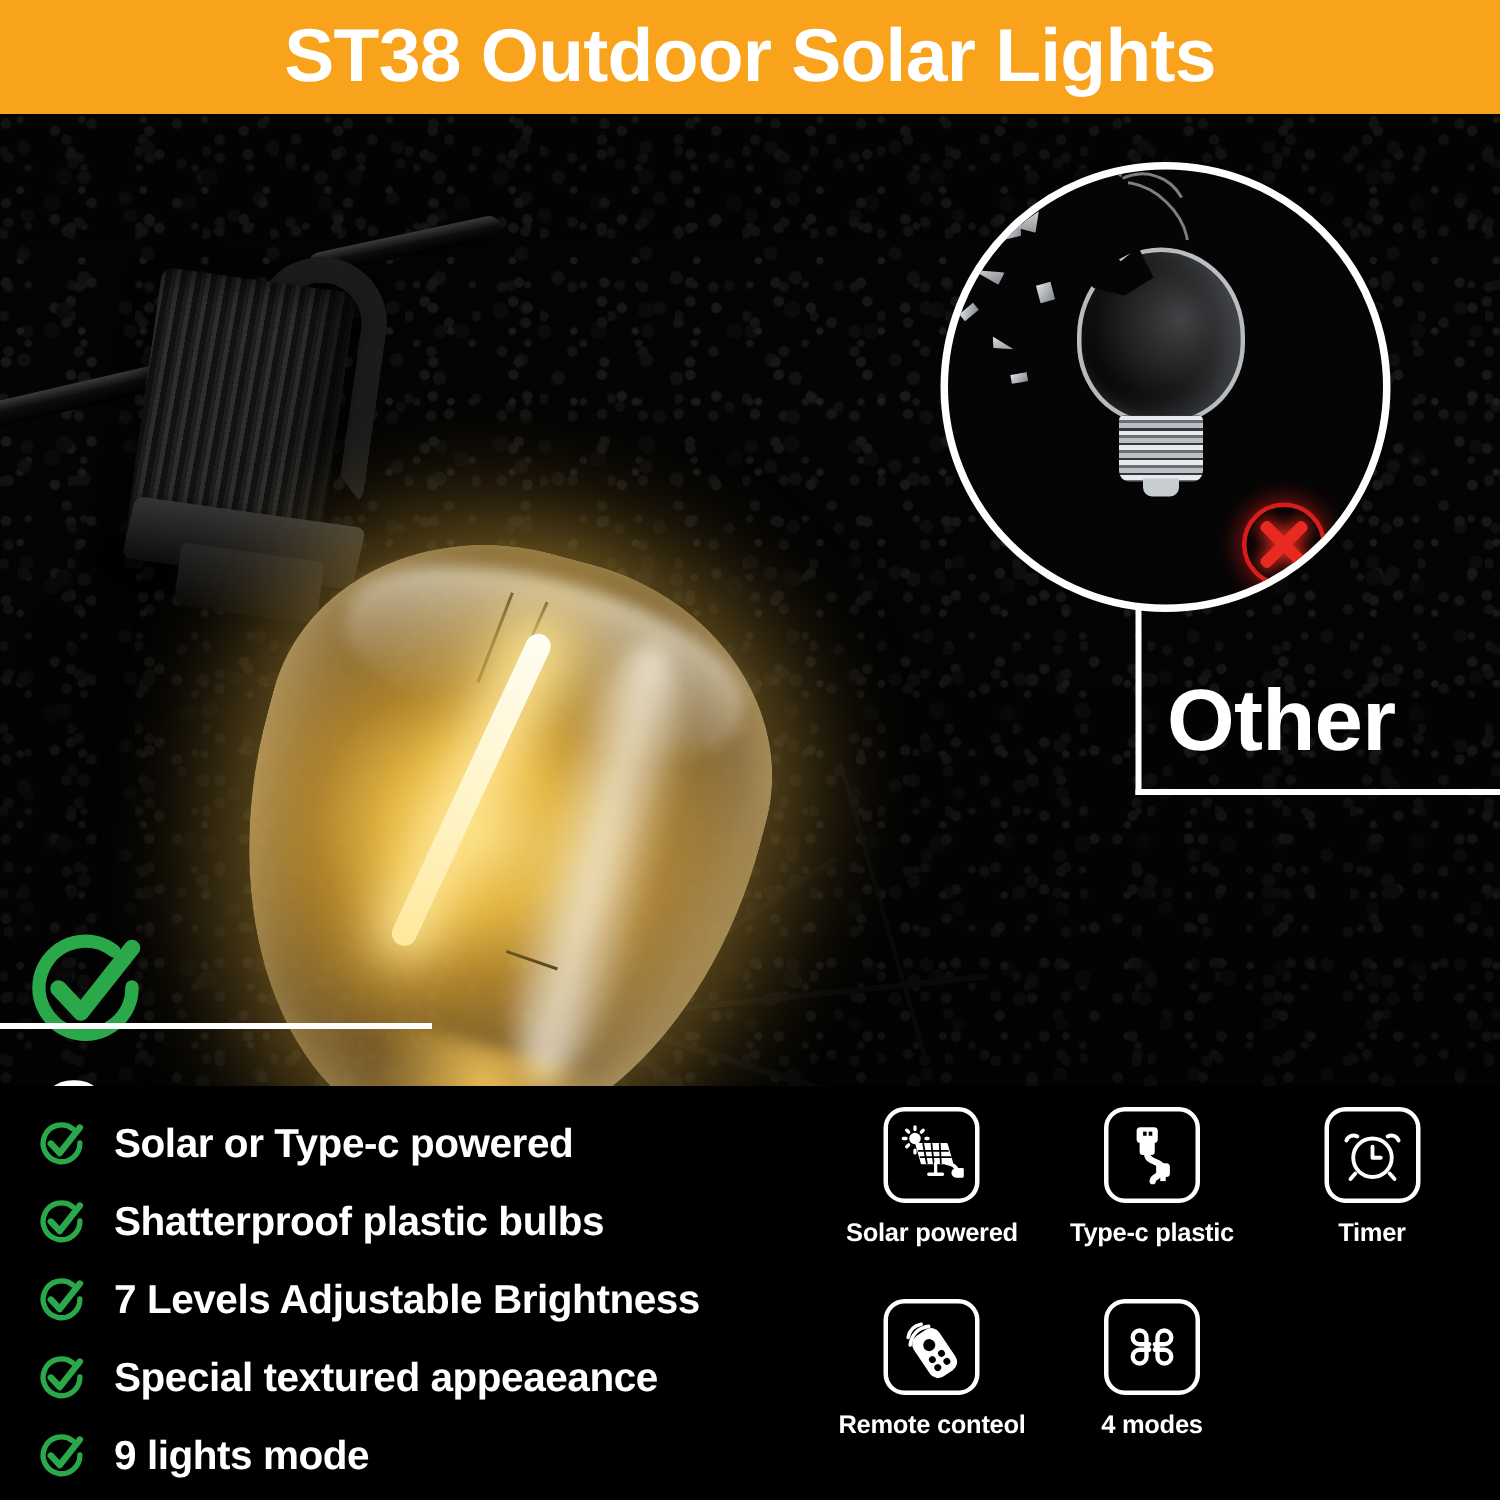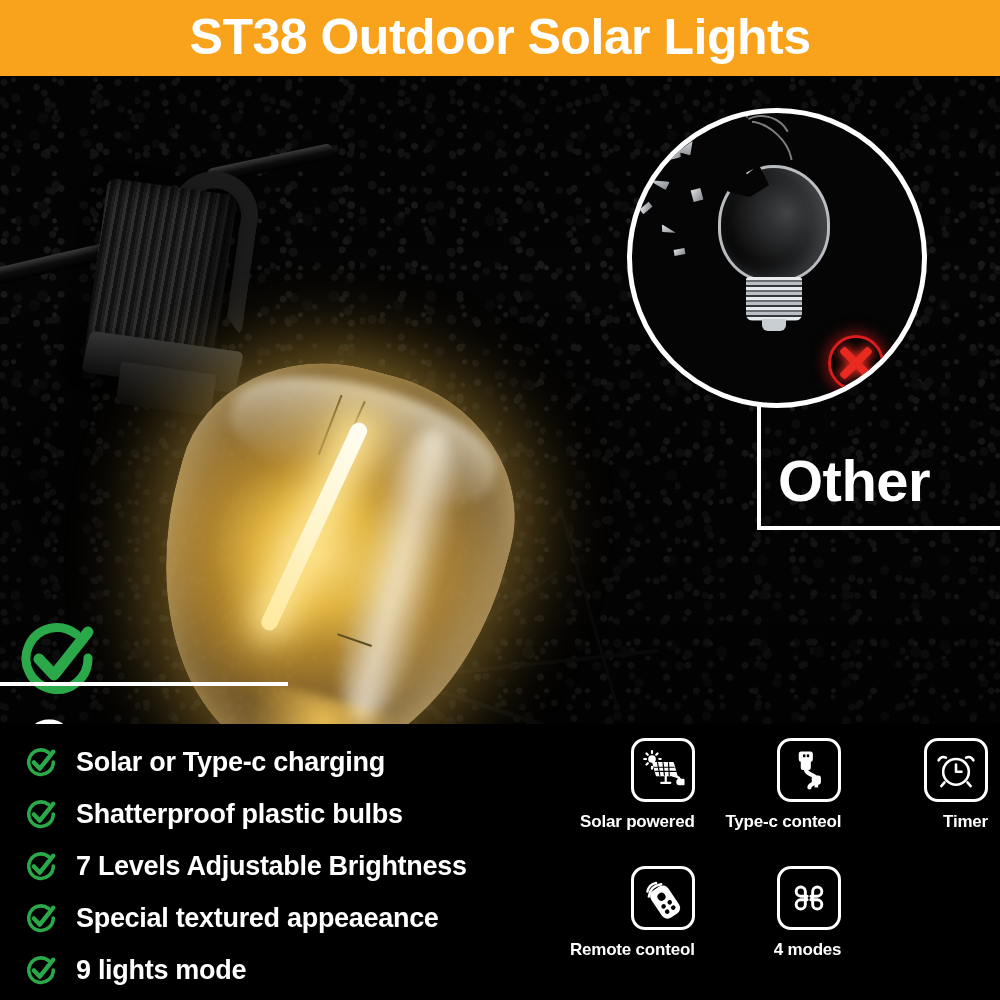--- a/index.html
+++ b/index.html
@@ -266,21 +266,21 @@
     color:#ffffff; font-size:27px; font-weight:700; letter-spacing:-0.3px;
     white-space:nowrap; line-height:1;
   }
 
   
   #icon-grid {
     position:absolute; left:548px; top:14px; width:440px; z-index:5;
     display:grid; grid-template-columns:repeat(3, 1fr); grid-auto-rows:128px;
   }
   .icon-cell {
-    display:flex; flex-direction:column; align-items:flex-end; justify-content:flex-start;
+    display:flex; flex-direction:column; align-items:center; justify-content:flex-start;
   }
   .icon-box {
     width:64px; height:64px;
     border:3px solid #ffffff;
     border-radius:14px;
     display:flex; align-items:center; justify-content:center;
   }
   .icon-caption {
     margin-top:11px;
     color:#ffffff; font-size:17px; font-weight:700; letter-spacing:-0.2px;
@@ -371,21 +371,21 @@
     <div class="asphalt asphalt-dim"></div>
     <div id="bottom-vignette"></div>
 
     <div id="feature-list">
 
       <div class="feature-row">
         <svg class="feature-check" viewBox="0 0 86 86">
           <path d="M62 19 A31 31 0 1 0 74 43" fill="none" stroke="#2BA84A" stroke-width="9" stroke-linecap="round"></path>
           <path d="M25 44 L40 60 L74 17" fill="none" stroke="#2BA84A" stroke-width="11" stroke-linecap="round" stroke-linejoin="round"></path>
         </svg>
-        <div class="feature-text">Solar or Type-c charging</div>
+        <div class="feature-text">Solar or Type-c powered</div>
       </div>
 
       <div class="feature-row">
         <svg class="feature-check" viewBox="0 0 86 86">
           <path d="M62 19 A31 31 0 1 0 74 43" fill="none" stroke="#2BA84A" stroke-width="9" stroke-linecap="round"></path>
           <path d="M25 44 L40 60 L74 17" fill="none" stroke="#2BA84A" stroke-width="11" stroke-linecap="round" stroke-linejoin="round"></path>
         </svg>
         <div class="feature-text">Shatterproof plastic bulbs</div>
       </div>
 
@@ -442,21 +442,21 @@
               <rect x="14" y="5" width="13" height="9" rx="1.5" stroke-width="2.4" fill="#fff"></rect>
               <rect x="17.5" y="7" width="2.6" height="3" fill="#000" stroke="none"></rect>
               <rect x="21.6" y="7" width="2.6" height="3" fill="#000" stroke="none"></rect>
               <rect x="16" y="14" width="9" height="9" rx="1.4" fill="#fff" stroke-width="2"></rect>
               <path d="M20.5 23c0 7 11 5 11 11s-7 5-7 9" fill="none" stroke-width="4.6" stroke-linecap="round"></path>
               <rect x="28" y="31" width="8" height="8" rx="1.6" fill="#fff" stroke-width="2"></rect>
               <rect x="30" y="39" width="4" height="4" fill="#fff" stroke="none"></rect>
             </g>
           </svg>
         </div>
-        <div class="icon-caption">Type-c conteol</div>
+        <div class="icon-caption">Type-c plastic</div>
       </div>
 
       <div class="icon-cell">
         <div class="icon-box">
           <svg width="44" height="44" viewBox="0 0 48 48">
             <g fill="none" stroke="#fff" stroke-width="2.8" stroke-linecap="round" stroke-linejoin="round">
               <circle cx="24" cy="26" r="14"></circle>
               <path d="M13 10.5C10 9 6.5 10 5 13.5"></path>
               <path d="M35 10.5c3-1.5 6.5-.5 8 3"></path>
               <path d="M11.5 37.5 8 41.5M36.5 37.5 40 41.5"></path>

